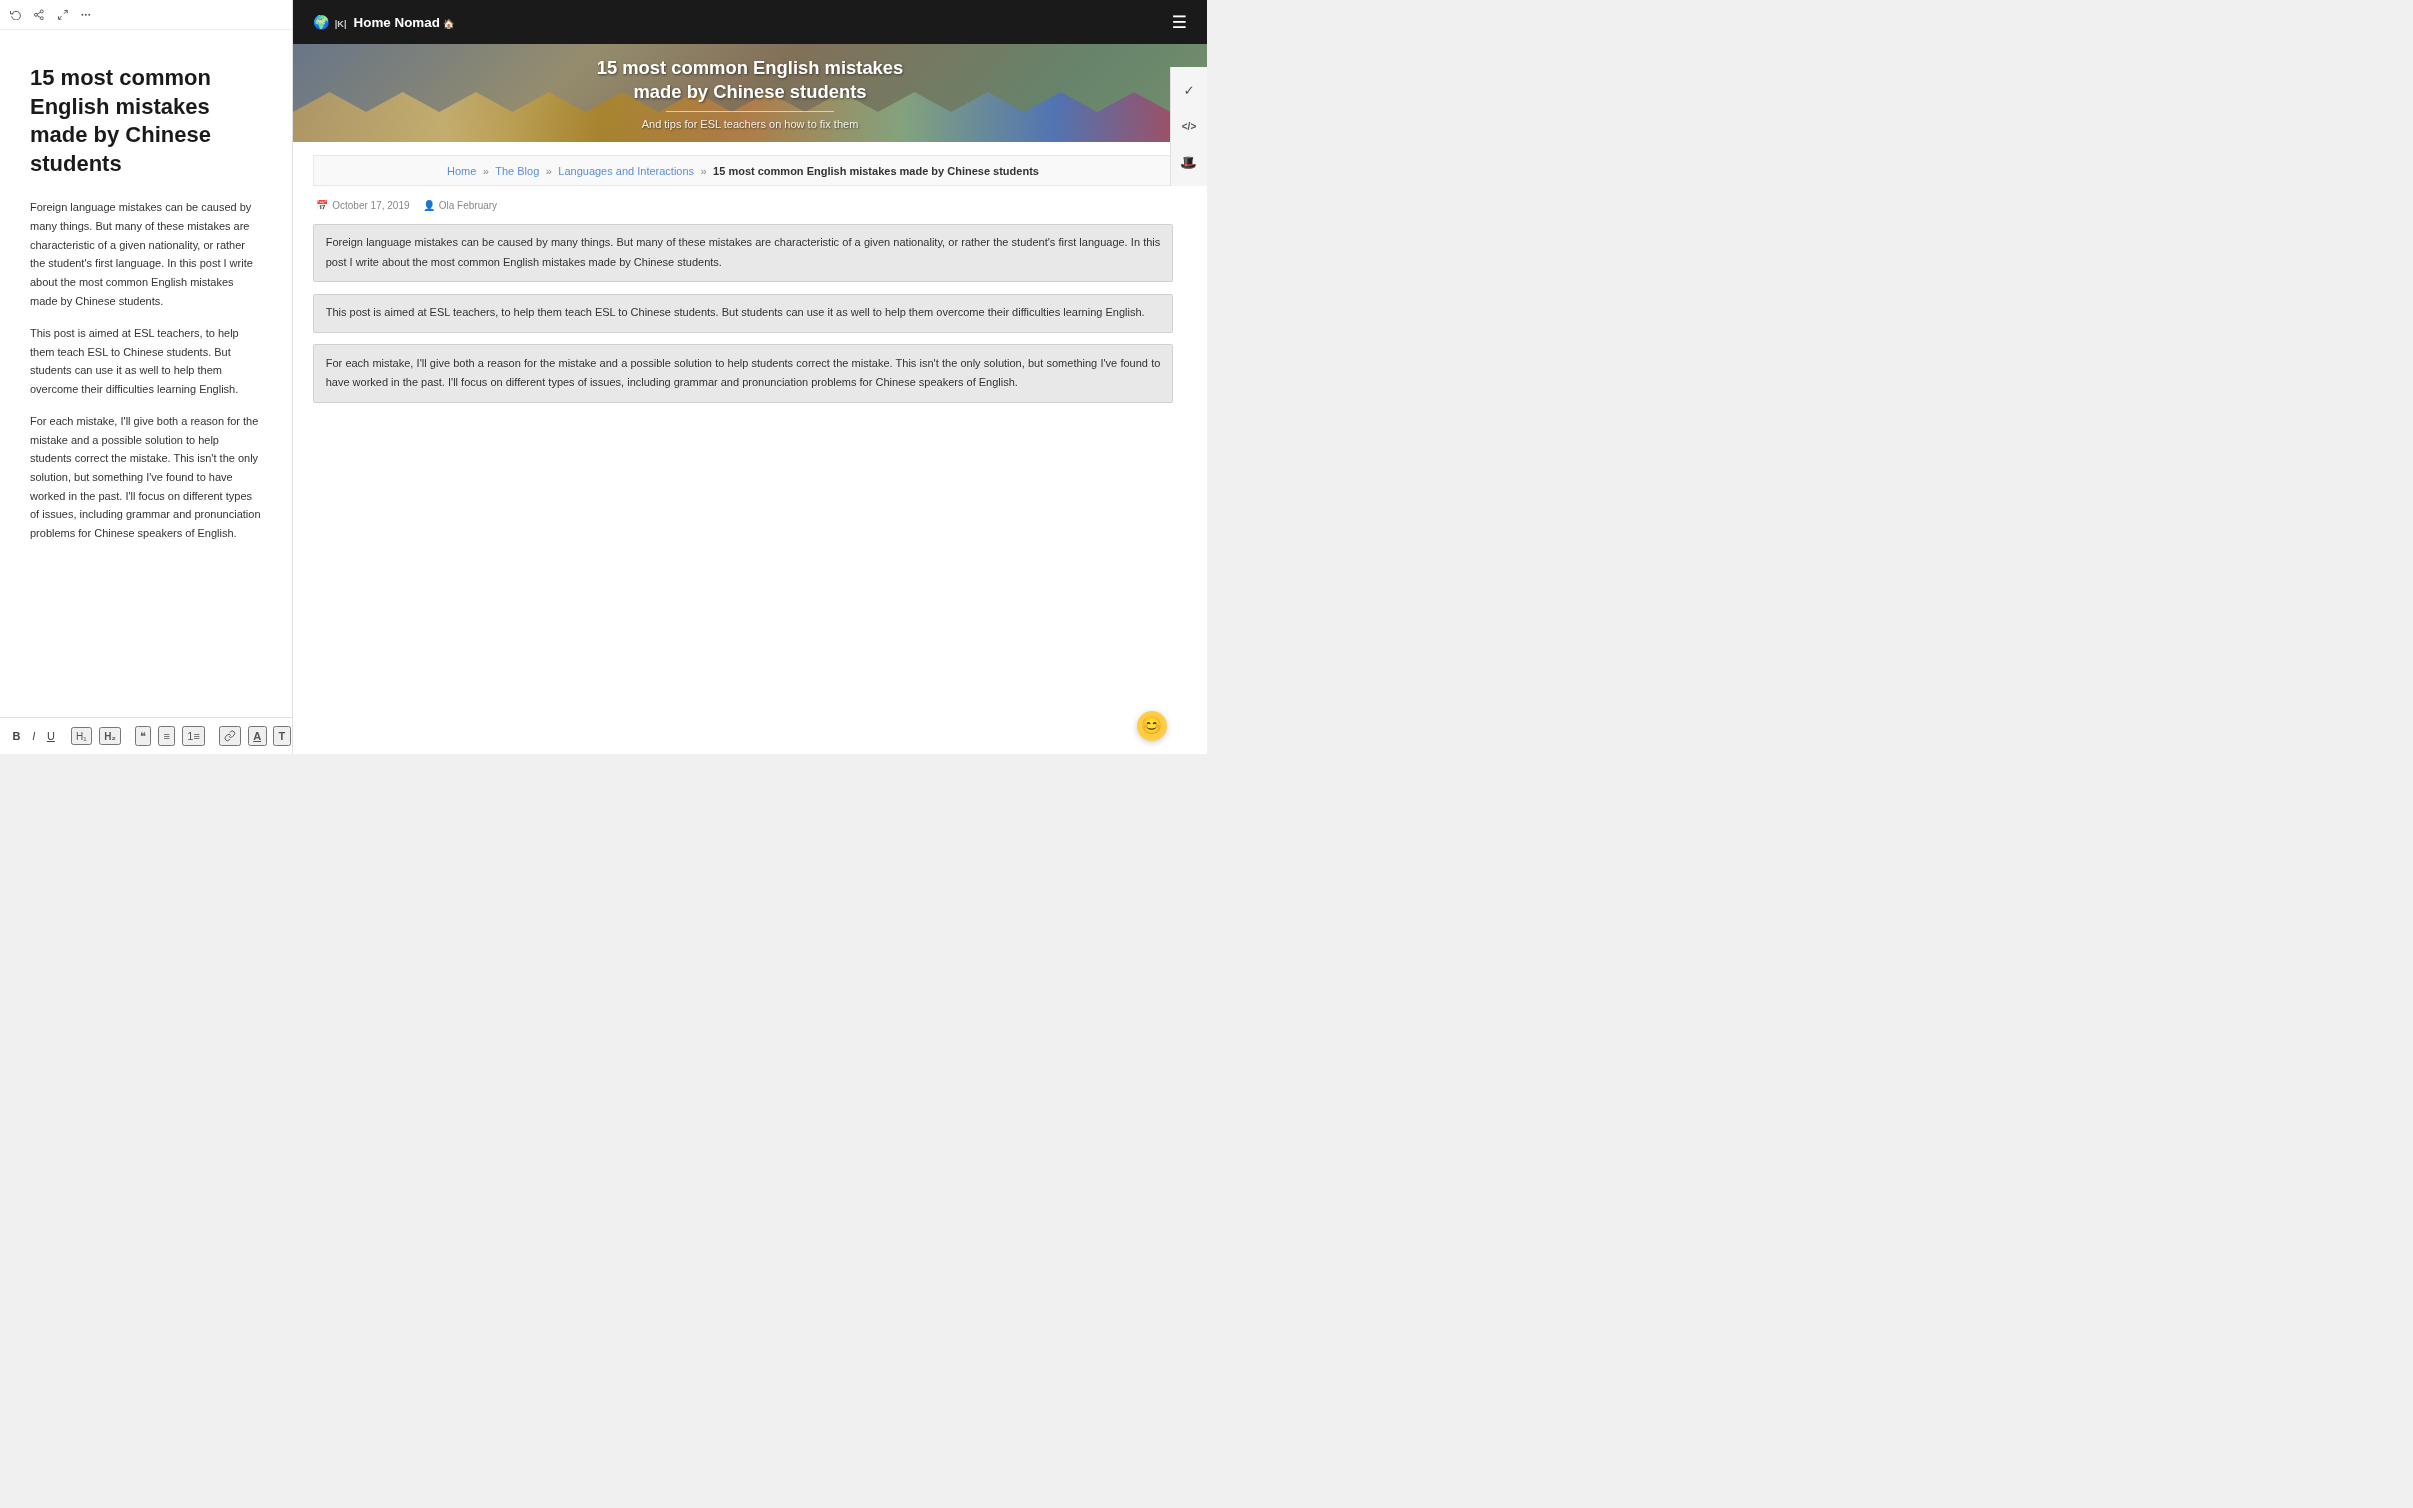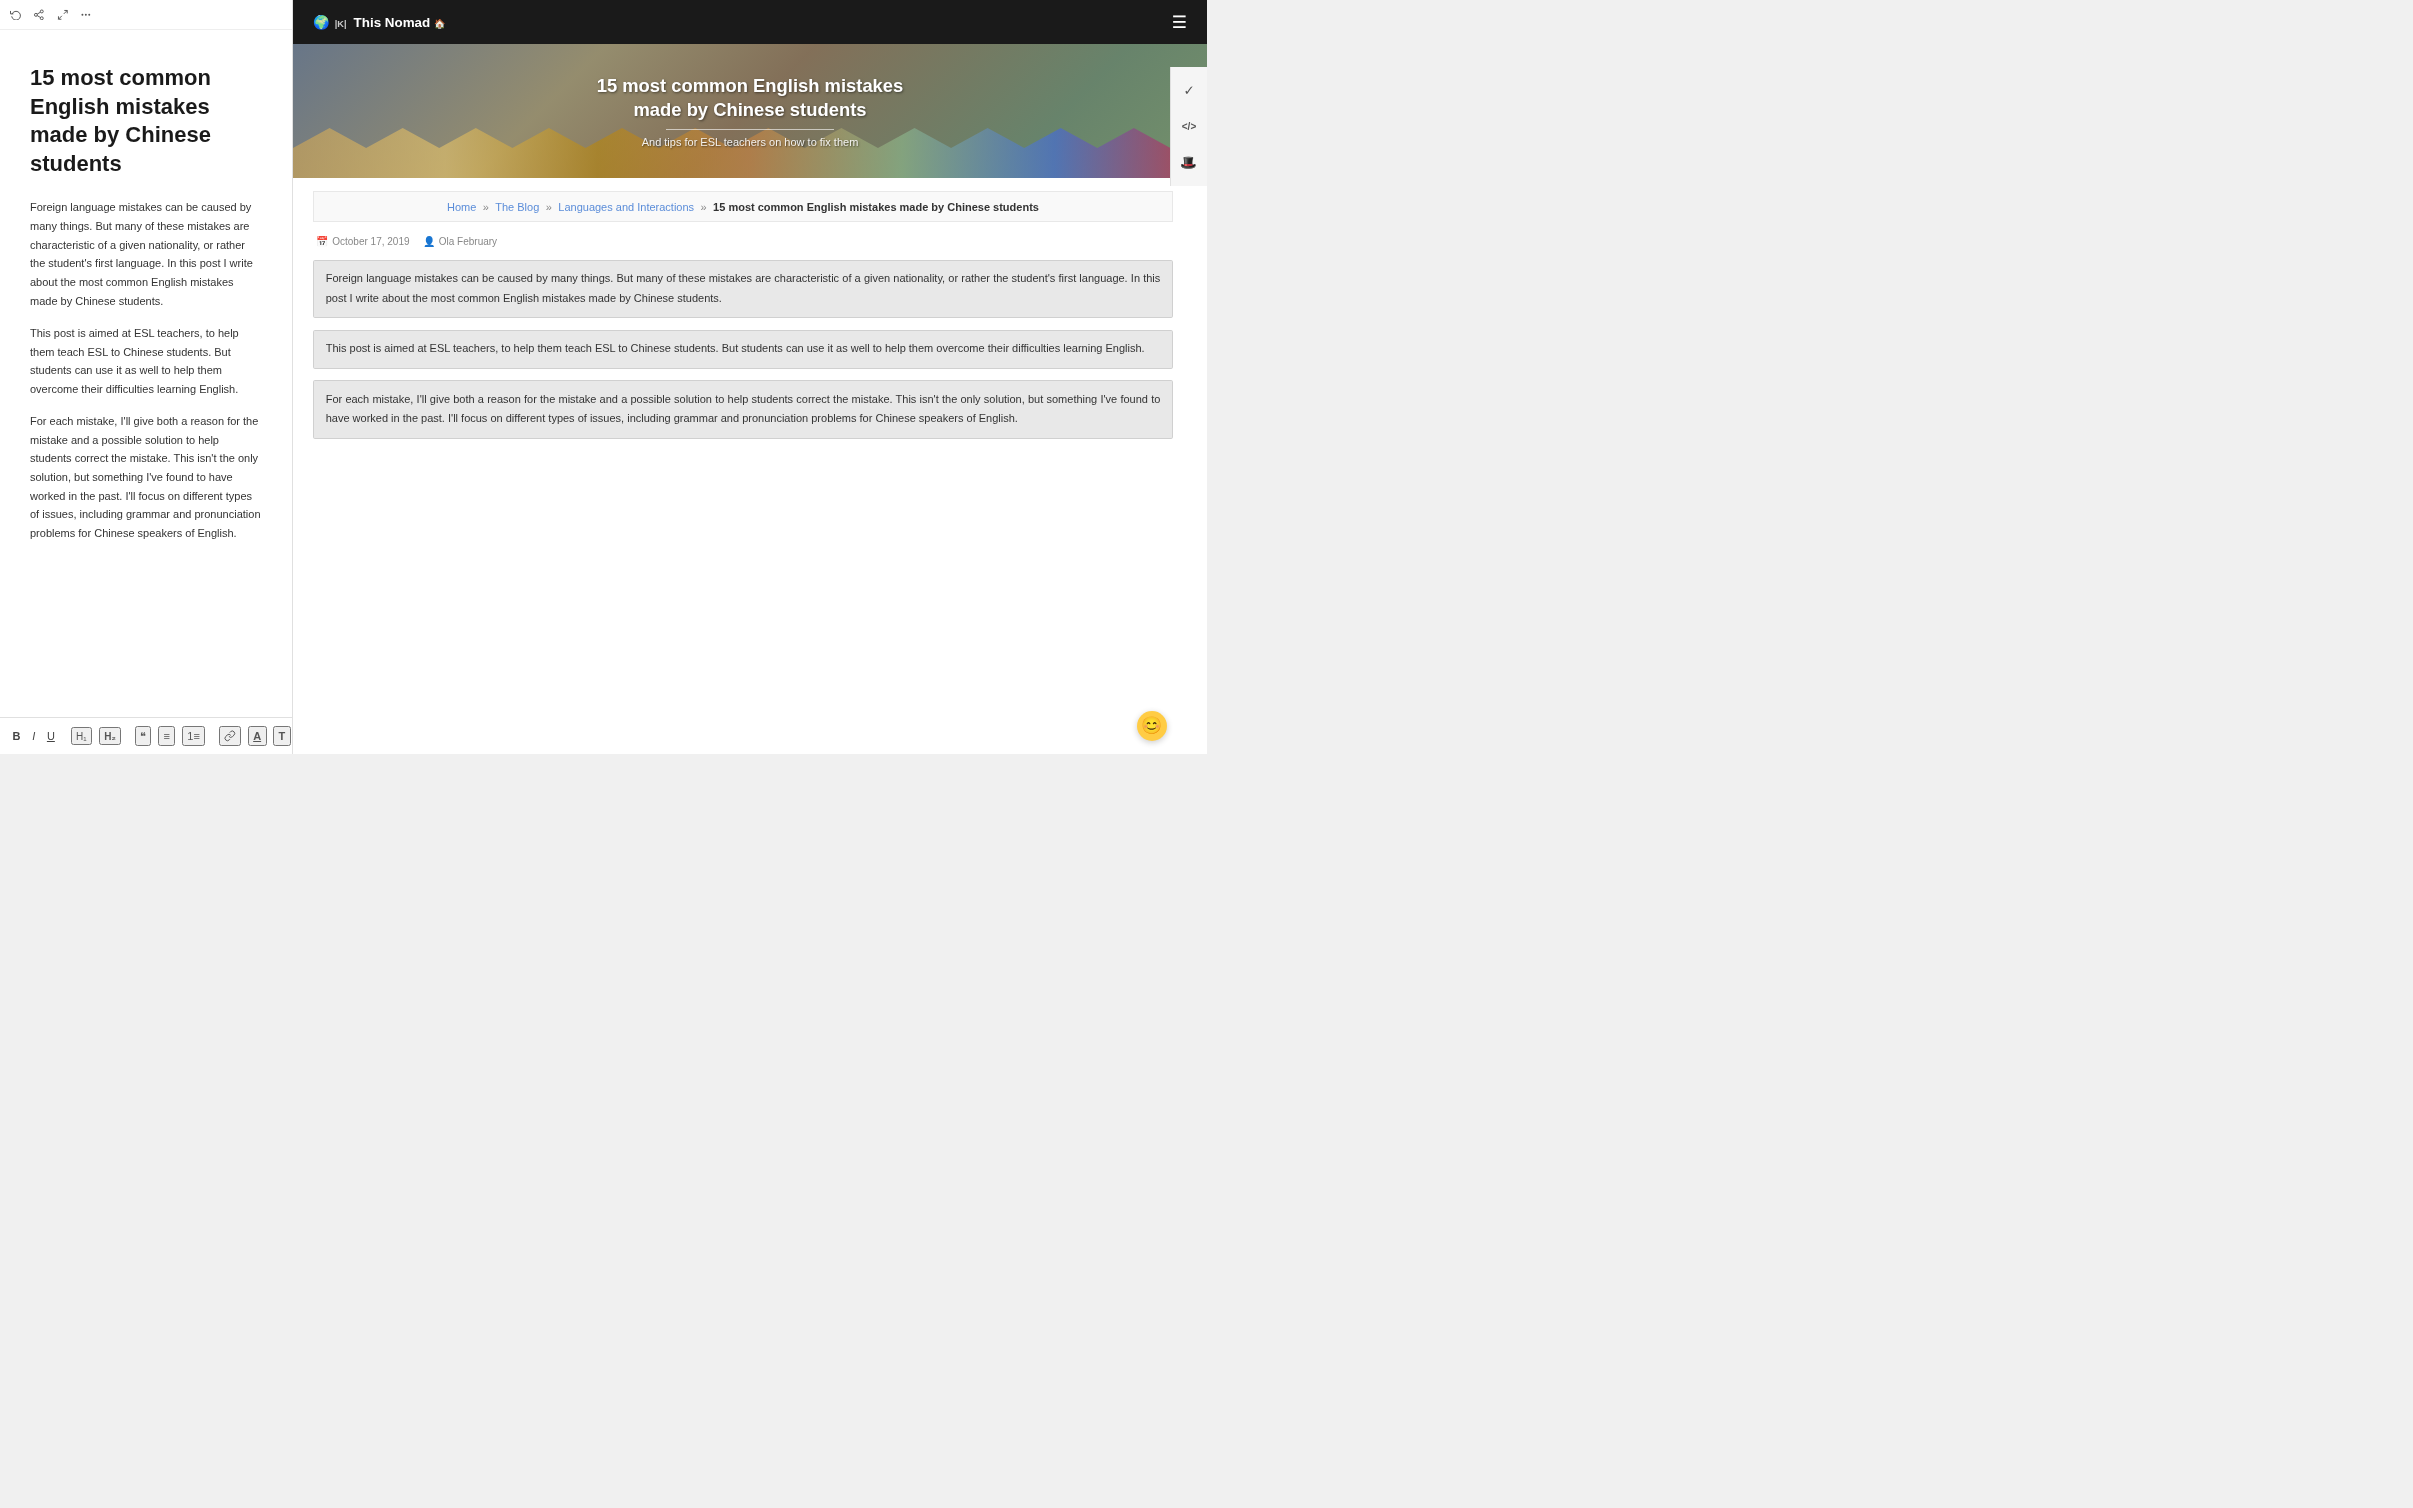--- a/index.html
+++ b/index.html
@@ -118,21 +118,21 @@
 
     .hamburger {
       color: #fff;
       font-size: 17px;
       cursor: pointer;
     }
 
     
     .hero-section {
       position: relative;
-      height: 134px;
+      height: 98px;
       background: linear-gradient(rgba(0,0,0,0.4), rgba(0,0,0,0.4)), #8b9bb4;
       display: flex;
       flex-direction: column;
       align-items: center;
       justify-content: center;
       flex-shrink: 0;
       overflow: hidden;
     }
 
     .hero-bg {
@@ -394,21 +394,21 @@
   </div>
 </div>
 
 <div class="right-panel">
 
   <div class="site-nav">
     <div class="site-logo">
       <span>🌍</span>
       <span>
         <span style="color:#ccc;font-size:9.2px;">|K|</span>
-        <span style="margin-left:3.4px;">This Nomad</span>
+        <span style="margin-left:3.4px;">Home Nomad</span>
         <span style="font-size:9.2px;color:#aaa;">🏠</span>
       </span>
     </div>
     <div class="hamburger">☰</div>
   </div>
 
   <div class="hero-section">
     <div class="hero-bg"></div>
     <div class="pencils-decoration"></div>
     <h1 class="hero-title" style="white-space:pre-line;">15 most common English mistakes

